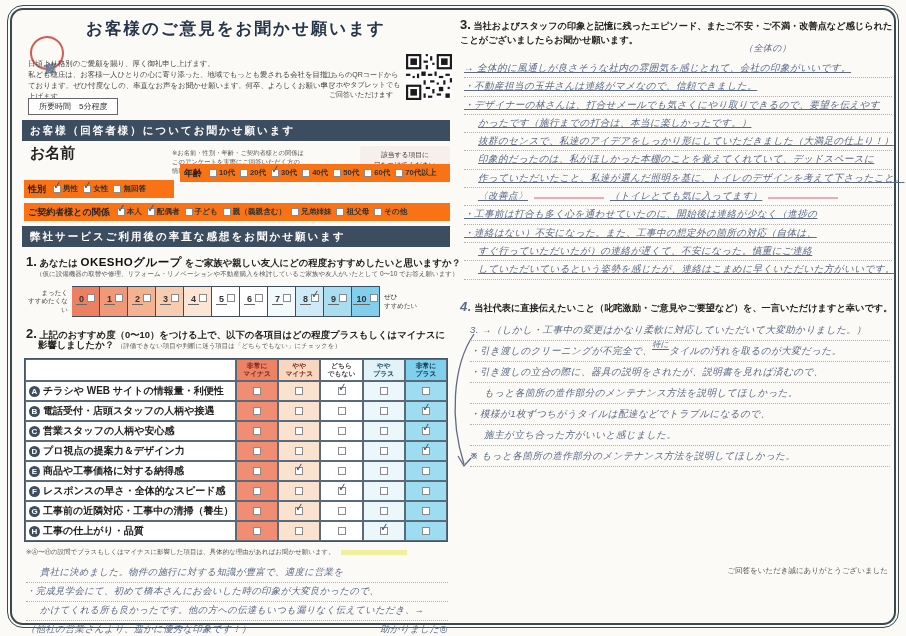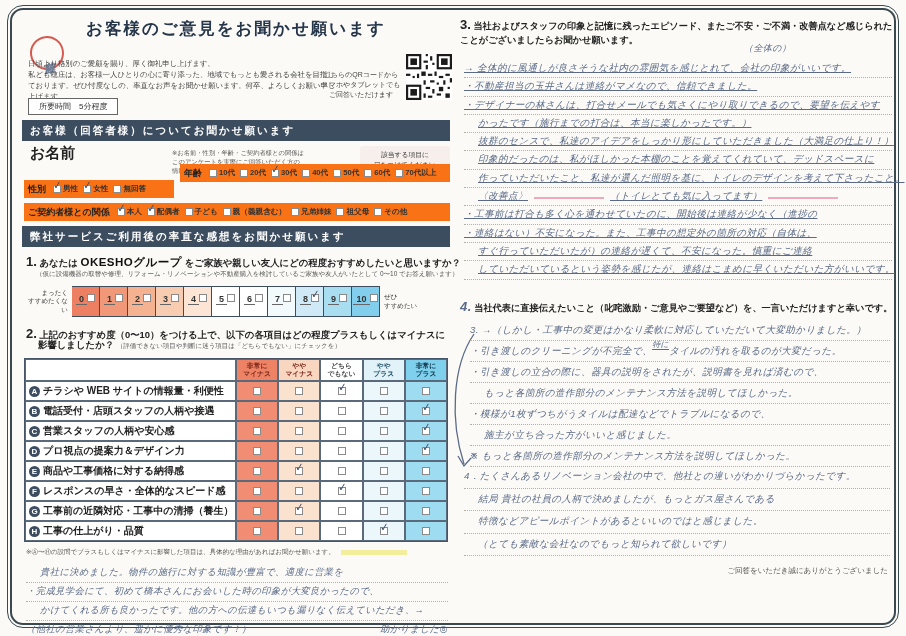--- a/index.html
+++ b/index.html
@@ -522,21 +522,15 @@
   </svg>
   <div class="hw-block hw s4" id="s4-lines">
       <div class="hw-line">3. →（しかし・工事中の変更はかなり柔軟に対応していただいて大変助かりました。）</div>
       <div class="hw-line"><span>・引き渡しのクリーニングが不完全で、</span><span class="sup">特に</span><span>タイルの汚れを取るのが大変だった。</span></div>
       <div class="hw-line">・引き渡しの立合の際に、器具の説明をされたが、説明書を見れば済むので、</div>
       <div class="hw-line in1">もっと各箇所の造作部分のメンテナンス方法を説明してほしかった。</div>
       <div class="hw-line">・模様が1枚ずつちがうタイルは配達などでトラブルになるので、</div>
       <div class="hw-line in1">施主が立ち合った方がいいと感じました。</div>
       <div class="hw-line">※ もっと各箇所の造作部分のメンテナンス方法を説明してほしかった。</div>
     </div>
-  <div class="hw-block hw s4ans" id="s4-answer">
-      <div class="hw-line">4．たくさんあるリノベーション会社の中で、他社との違いがわかりづらかったです。</div>
-      <div class="hw-line in1">結局 貴社の社員の人柄で決めましたが、もっとガス屋さんである</div>
-      <div class="hw-line in1">特徴などアピールポイントがあるといいのではと感じました。</div>
-      <div class="hw-line in1">（とても素敵な会社なのでもっと知られて欲しいです）</div>
-    </div>
 
   <div class="thanks">ご回答をいただき誠にありがとうございました</div>
 </div>
 
 </body></html>

